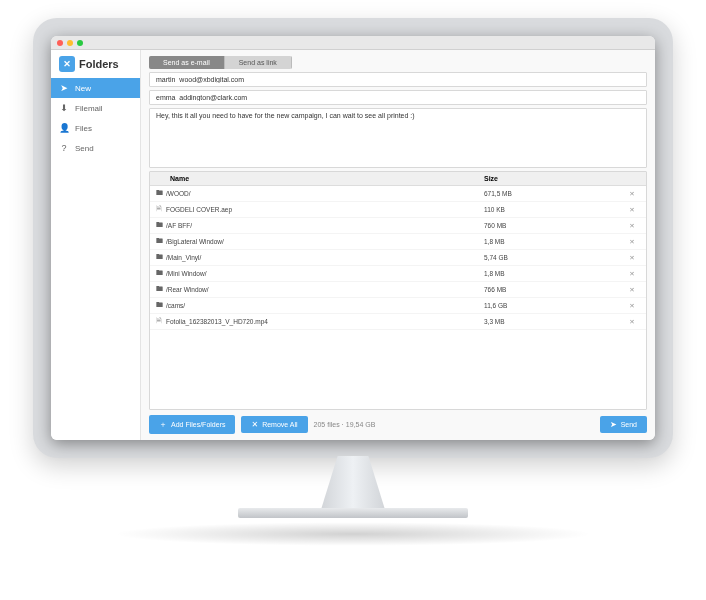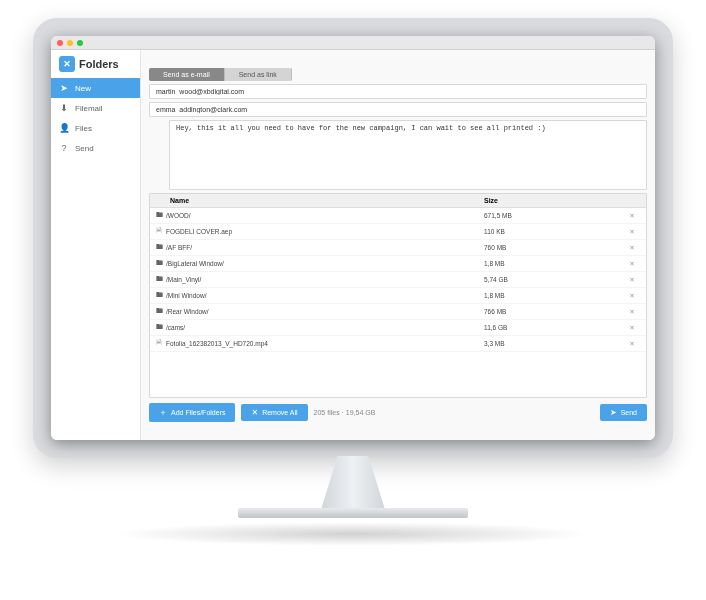--- a/index.html
+++ b/index.html
@@ -89,21 +89,21 @@
   cursor: pointer;
 }
 .nav-item.active {
   background: #4aa3e8;
   color: #fff;
 }
 .nav-icon { width: 10px; text-align:center; font-size: 9px; }
 .main {
   flex: 1;
   background: #f9f9f9;
-  padding: 18px 8px;
+  padding: 6px 8px;
   display: flex;
   flex-direction: column;
   gap: 3px;
   overflow: hidden;
 }
 .tabs {
   display: flex;
   background: #d4d4d4;
   border-radius: 2px;
   overflow: hidden;
@@ -122,24 +122,23 @@
 }
 .field {
   background: #fff;
   border: 1px solid #d8d8d8;
   padding: 3px 6px;
   font-size: 7px;
   color: #333;
   border-radius: 1px;
 }
 .message {
-  height: 70px;
+  height: 60px;
   resize: none;
-  font-family: Liberation Mono, monospace;
-  margin-left: 20px;
+  font-family: Liberation Sans, sans-serif;
 }
 .file-table {
   background: #fff;
   border: 1px solid #d8d8d8;
   border-radius: 1px;
   flex: 1;
   display: flex;
   flex-direction: column;
   overflow: hidden;
 }

